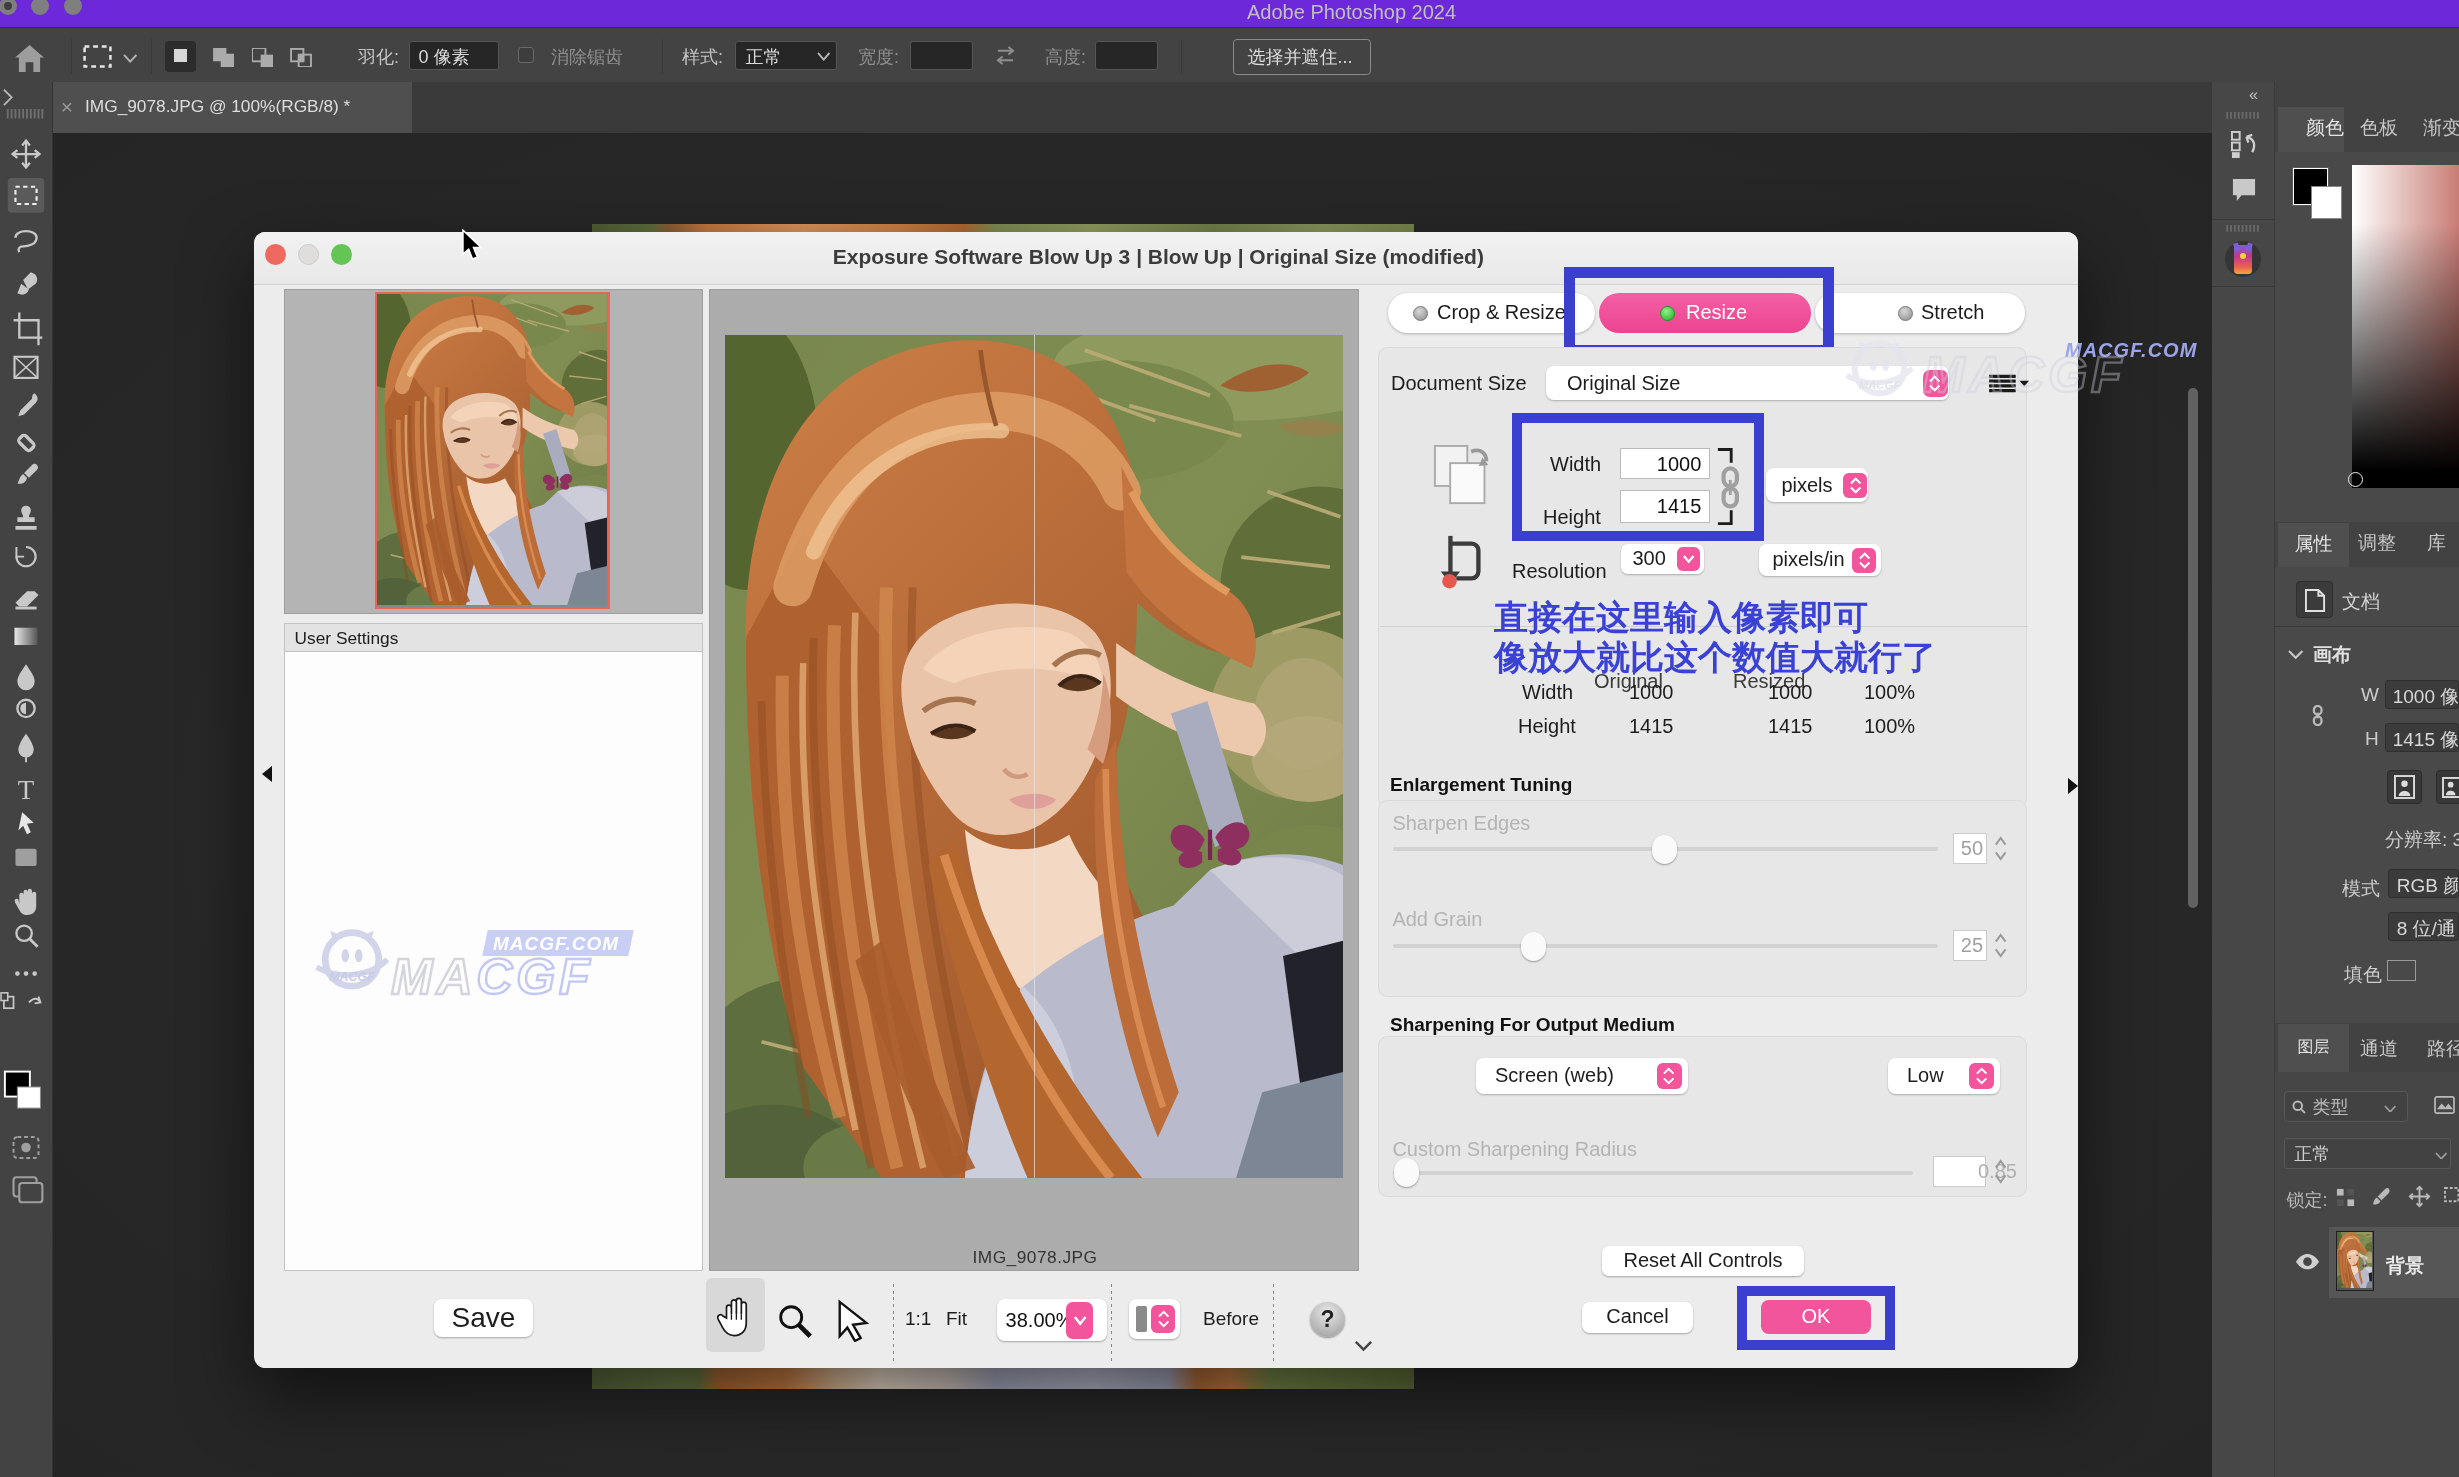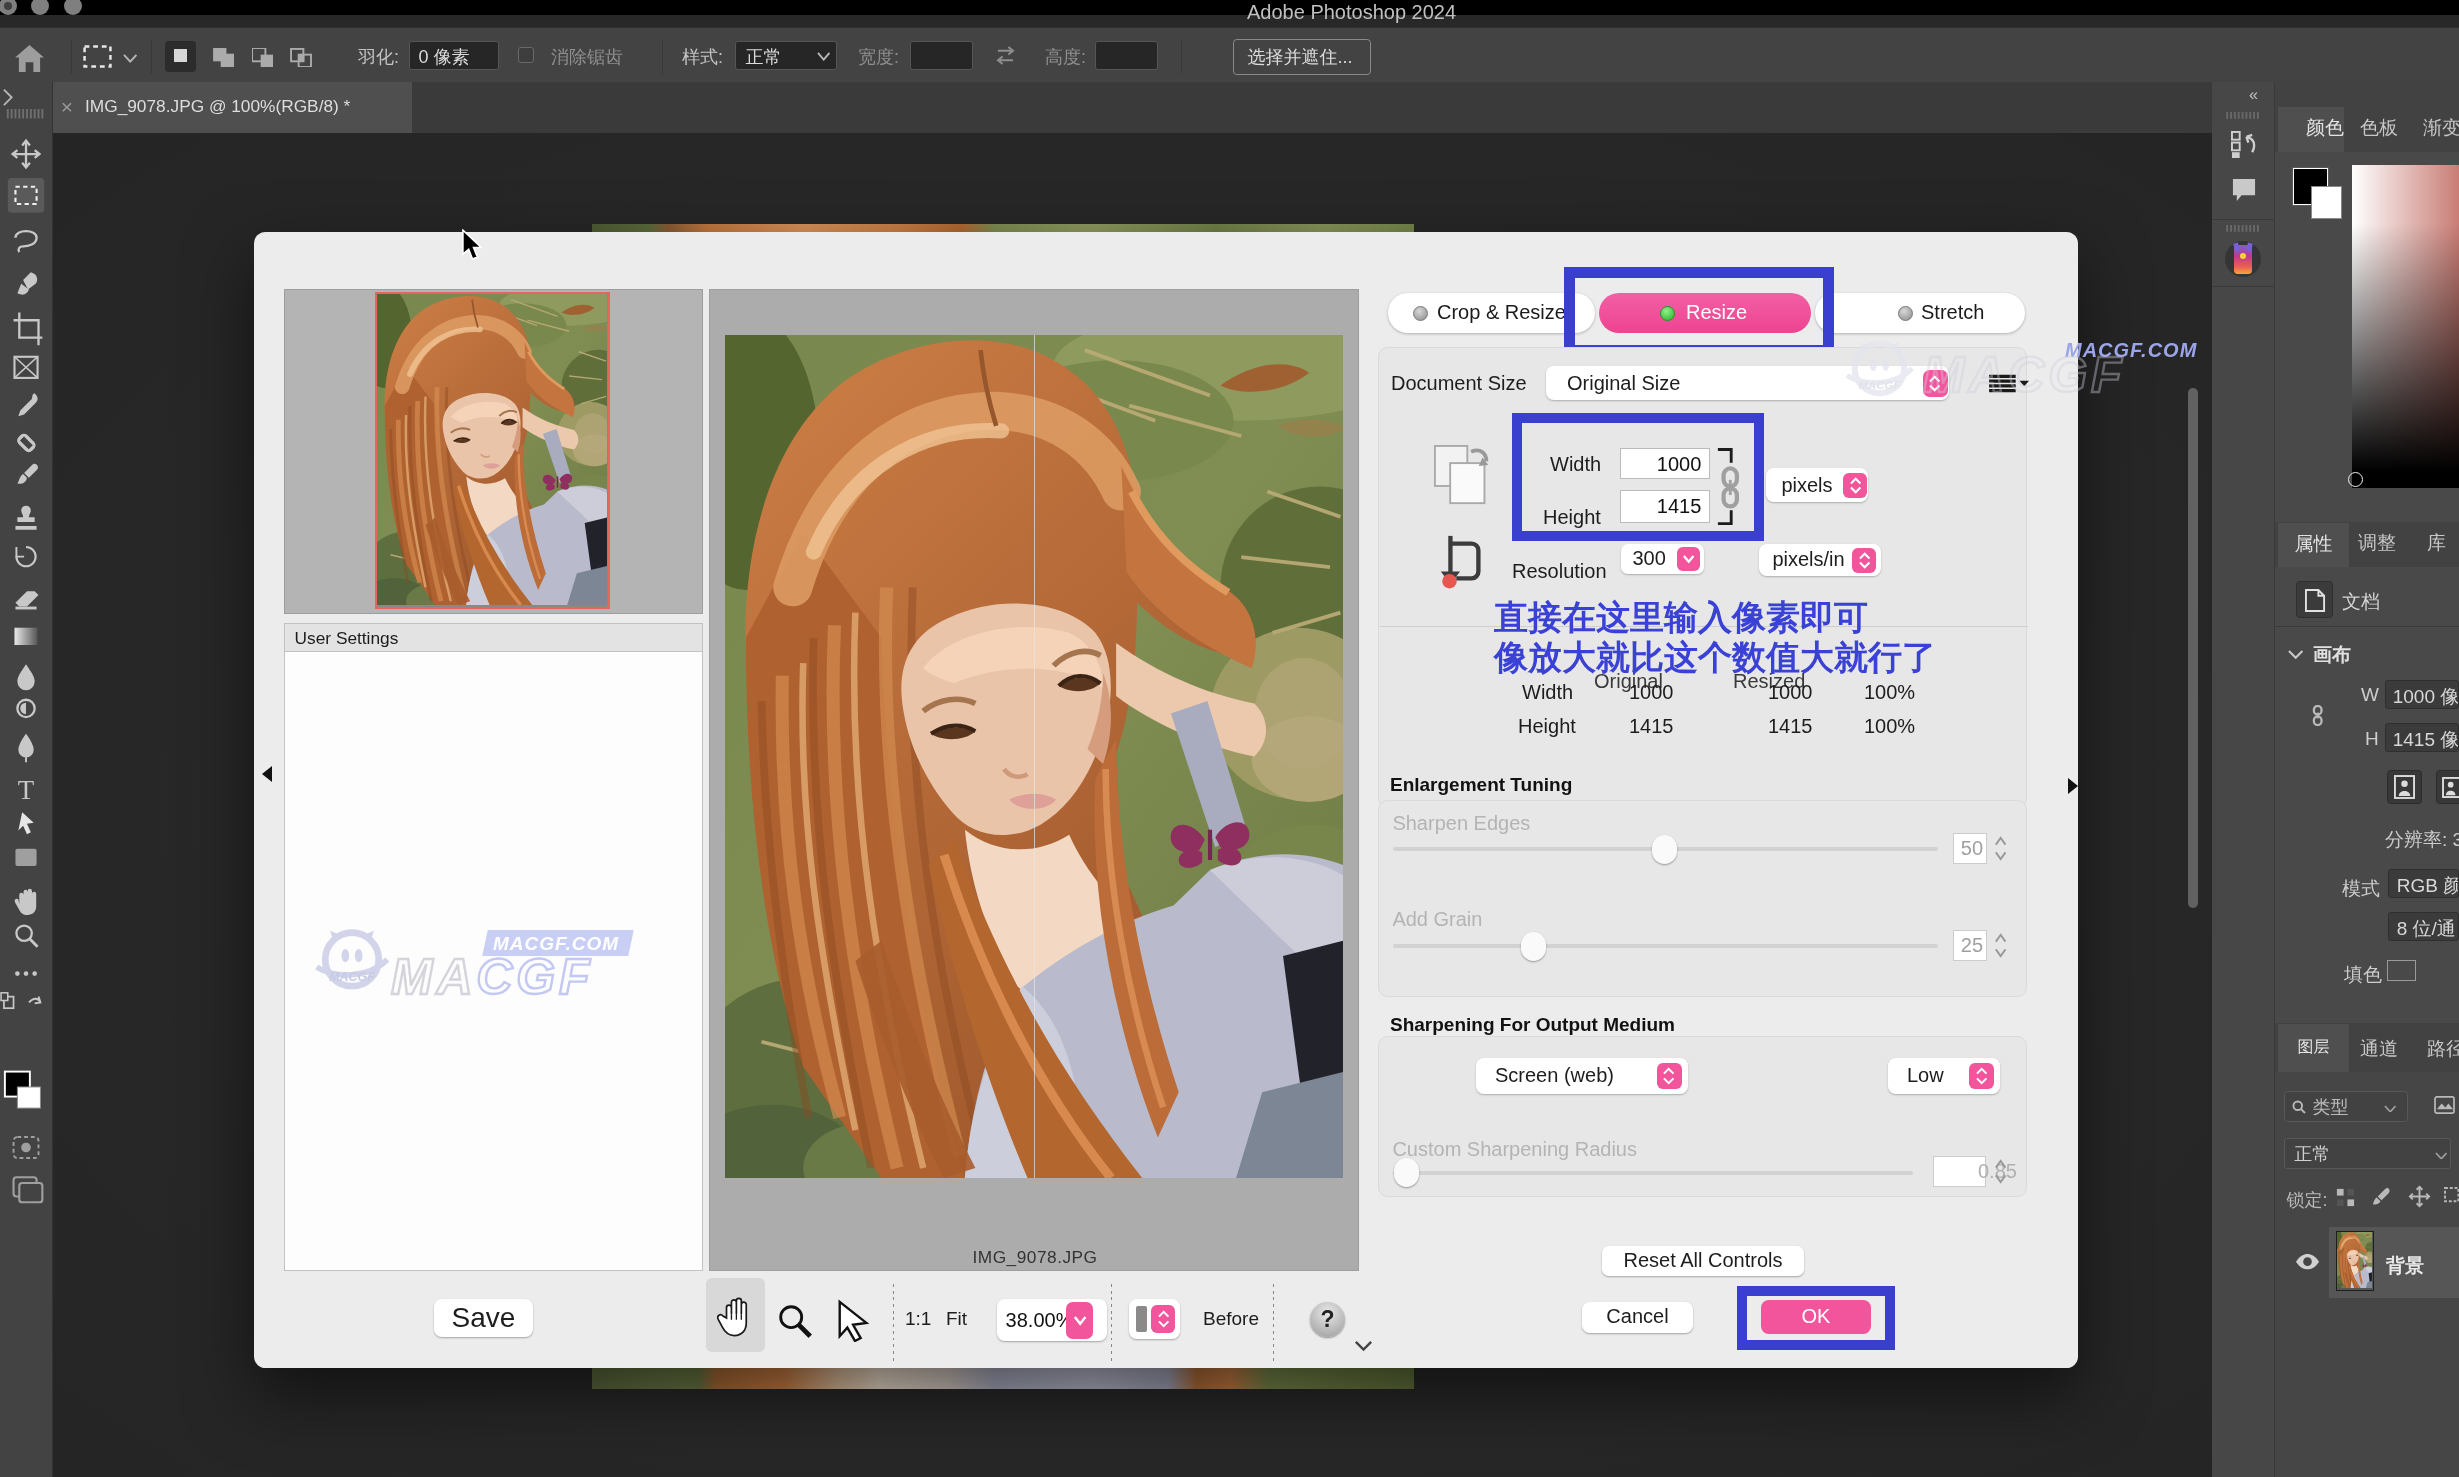--- a/index.html
+++ b/index.html
@@ -4,21 +4,21 @@
 <style>
 * { margin:0; padding:0; box-sizing:border-box; }
 html,body { width:2459px; height:1478px; overflow:hidden; background:#282828; font-family:"Liberation Sans", sans-serif; }
 .abs { position:absolute; }
 #stage { position:relative; width:2459px; height:1478px; overflow:hidden; }
 </style>
 </head>
 <body>
 <div id="stage">
 
-<div class="abs" style="left:0;top:0;width:2459px;height:15px;background:#000000;">
+<div class="abs" style="left:0;top:0;width:2459px;height:27px;background:#6d28d9;">
   <div class="abs" style="left:-1px;top:-2.9px;width:18px;height:18px;border-radius:50%;background:#7f7f7f;"></div>
   <div class="abs" style="left:3.8px;top:1.9px;width:8.6px;height:8.6px;border-radius:50%;background:#3f3f3f;"></div>
   <div class="abs" style="left:31px;top:-2.9px;width:18px;height:18px;border-radius:50%;background:#7f7f7f;"></div>
   <div class="abs" style="left:64px;top:-2.9px;width:18px;height:18px;border-radius:50%;background:#7f7f7f;"></div>
   <div class="abs" style="left:1247px;top:0;width:232px;height:27px;font-size:20px;line-height:25px;color:#c0c0c0;">Adobe Photoshop 2024</div>
 </div>
 
 <div class="abs" id="optbar" style="left:0;top:27px;width:2459px;height:55px;background:#434343;border-top:1px solid #2e2e2e;">
   <svg class="abs" style="left:15.4px;top:17.3px;" width="29" height="27" viewBox="0 0 30 28">
         <path d="M15 0 L30 13 L26 13 L26 28 L19 28 L19 18 L11 18 L11 28 L4 28 L4 13 L0 13 Z" fill="#9d9d9d"></path>
@@ -333,20 +333,26 @@
       <svg width="35" height="56" viewBox="0 0 237 334" preserveAspectRatio="none">
             <use href="#photoArt"></use>
           </svg>
     </div>
     <div class="abs" style="left:111px;top:230px;font-size:19px;font-weight:bold;color:#e8e8e8;">背景</div>
   </div>
 </div>
 
 <div class="abs" id="dialog" style="left:254px;top:232px;width:1824px;height:1136px;background:#ececec;border-radius:11.5px;box-shadow:0 27px 67px rgba(0,0,0,0.55);">
 
+  <div class="abs" style="left:0;top:0;width:1824px;height:53px;background:linear-gradient(#f2f2f2,#e8e8e8);border-radius:11.5px 11.5px 0 0;border-bottom:1px solid #d4d4d4;">
+    <div class="abs" style="left:10.6px;top:11.5px;width:21px;height:21px;border-radius:50%;background:#ee6a5f;"></div>
+    <div class="abs" style="left:44px;top:11.5px;width:21px;height:21px;border-radius:50%;background:#dfdedd;border:1px solid #cccbca;"></div>
+    <div class="abs" style="left:77px;top:11.5px;width:21px;height:21px;border-radius:50%;background:#62c554;"></div>
+    <div class="abs" style="left:-7.7px;top:12.5px;width:1824px;text-align:center;font-size:21px;font-weight:bold;color:#3c3c3c;">Exposure Software Blow Up 3 | Blow Up | Original Size (modified)</div>
+  </div>
 
   <div class="abs" style="left:30px;top:57px;width:419px;height:325px;background:#b4b4b4;border:1px solid #9e9e9e;"></div>
   <div class="abs" style="left:121px;top:60px;width:235px;height:317px;border:2.9px solid #e8645c;background:#888;">
     <svg width="230" height="311" viewBox="0 0 237 334" preserveAspectRatio="none">
           <use href="#photoArt"></use>
         </svg>
   </div>
 
   <div class="abs" style="left:30px;top:391px;width:419px;height:29px;background:#e3e3e3;border:1px solid #c2c2c2;">
     <div class="abs" style="left:9.6px;top:3.8px;font-size:17.3px;color:#1c1c1c;">User Settings</div>

